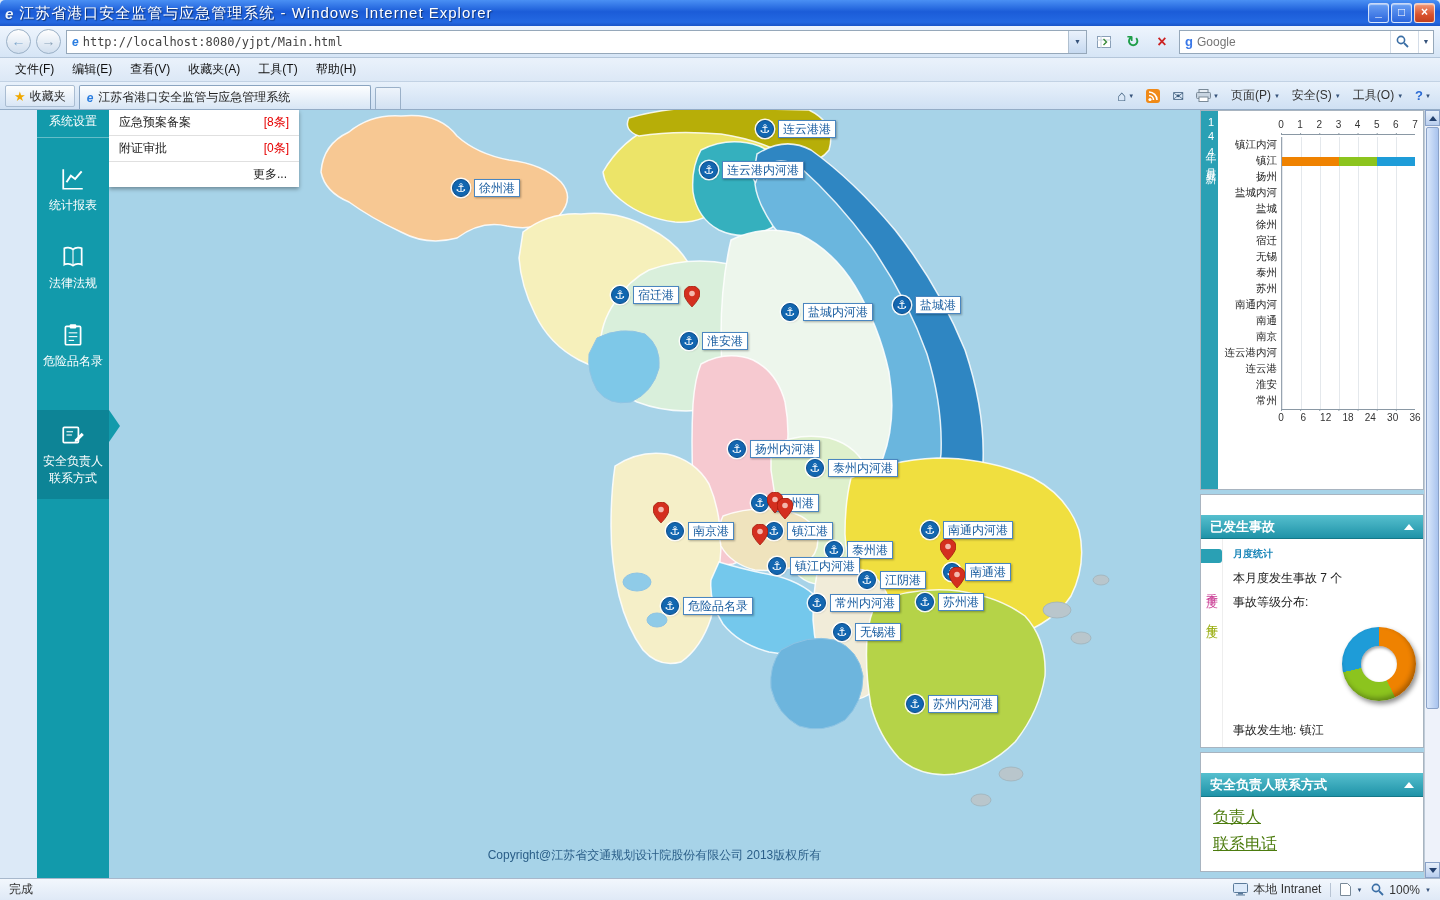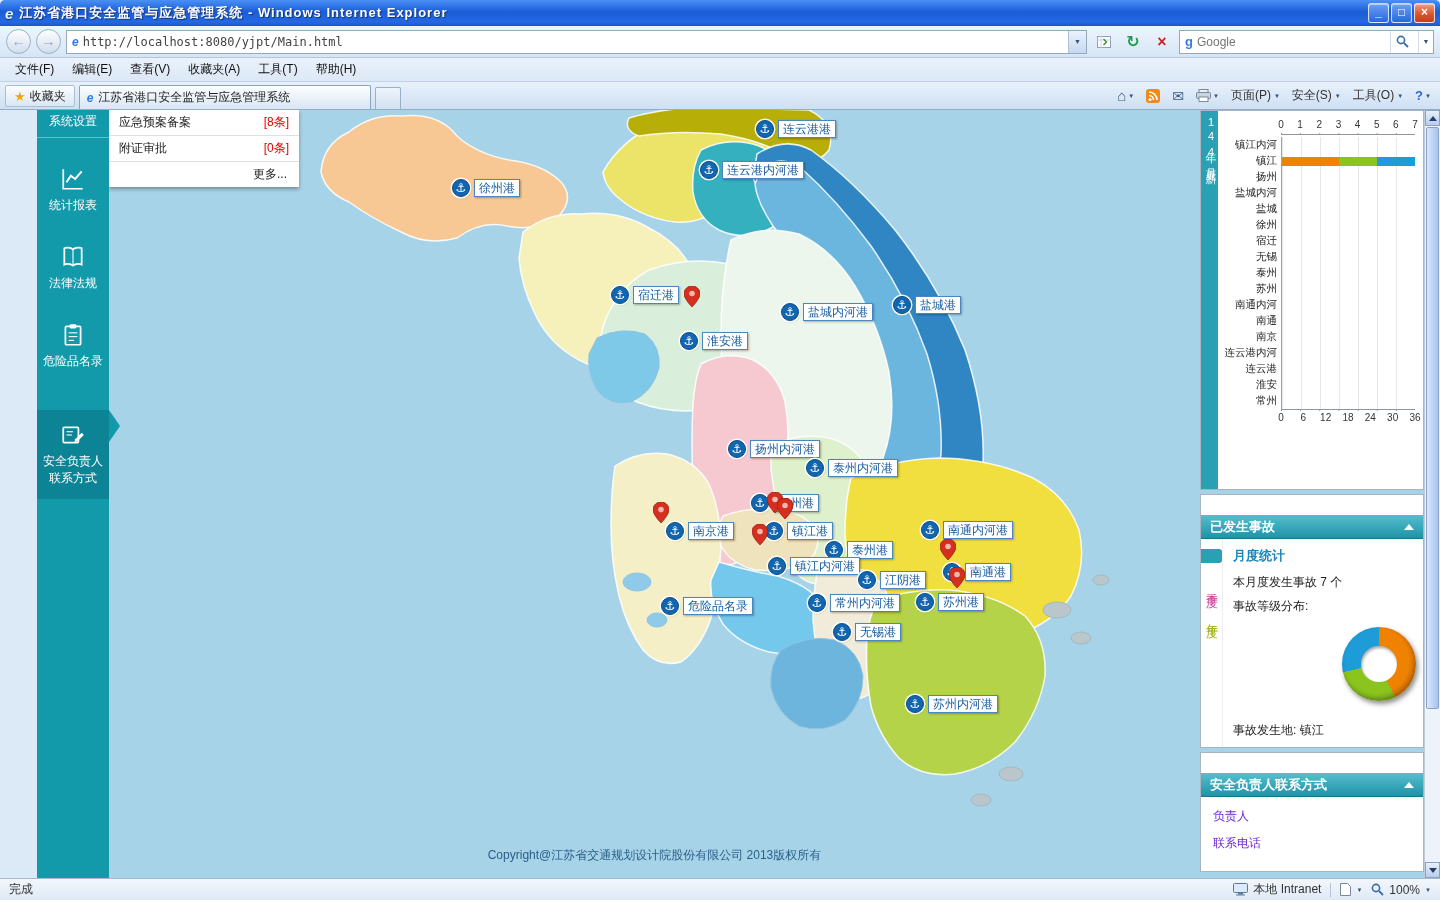--- a/index.html
+++ b/index.html
@@ -2,21 +2,21 @@
 <html><head>
 <meta charset="utf-8">
 <style>
 *{margin:0;padding:0;box-sizing:border-box;}
 html,body{width:1440px;height:900px;overflow:hidden;font-family:"Liberation Sans","DejaVu Sans",sans-serif;background:#000;}
 .window{width:1440px;height:900px;display:flex;flex-direction:column;background:#dce9f7;}
 
 
 .titlebar{height:26px;background:linear-gradient(#4a90f4,#1b5cd8 45%,#2469e2 85%,#1a55c8);display:flex;align-items:center;padding:0 5px;gap:6px;border-radius:5px 5px 0 0;}
 .ie-logo{color:#eaf4ff;font-weight:bold;font-style:italic;font-size:15px;line-height:15px;text-shadow:0 1px 1px #0a2f7a;}
-.titlebar .title{color:#fff;font-weight:bold;font-size:13px;text-shadow:1px 1px 1px rgba(0,0,0,.5);flex:1;white-space:nowrap;overflow:hidden;letter-spacing:1px;}
+.titlebar .title{color:#fff;font-weight:normal;font-size:15px;text-shadow:1px 1px 1px rgba(0,0,0,.5);flex:1;white-space:nowrap;overflow:hidden;letter-spacing:1px;}
 .winbtns{display:flex;gap:2px;}
 .winbtn{width:21px;height:20px;border-radius:3px;border:1px solid rgba(255,255,255,.75);color:#fff;font-size:12px;line-height:17px;text-align:center;font-weight:bold;background:linear-gradient(#6aa0f4,#2b66dd);box-shadow:inset 0 1px 1px rgba(255,255,255,.5);}
 .winbtn.close{background:linear-gradient(#f49a78,#d9512c 60%,#c2401e);}
 
 
 .addressbar{height:32px;background:linear-gradient(#eef5fd,#d6e5f6);display:flex;align-items:center;padding:0 6px;gap:5px;border-bottom:1px solid #b4c6da;}
 .navbtn{width:25px;height:25px;border-radius:50%;border:1px solid #9ab0c6;background:linear-gradient(#fefefe,#d0deee);color:#8aa2b8;font-size:14px;text-align:center;line-height:22px;flex:0 0 auto;}
 .navbtn.back{color:#7fa8cc;}
 .addr-field{flex:1;height:24px;background:#fff;border:1px solid #96a8ba;display:flex;align-items:center;padding-left:5px;gap:4px;min-width:0;}
 .e-mini{color:#2a7de0;font-weight:bold;font-style:italic;font-size:12px;}
@@ -93,28 +93,28 @@
 .accident,.contact{background:#fff;border:1px solid #a8b4c0;}
 .phead{height:24px;background:linear-gradient(#56bfce,#1f93a8);color:#fff;font-weight:bold;font-size:13px;display:flex;align-items:center;padding:0 9px;border-bottom:1px solid #157888;margin-top:20px;}
 .chev{margin-left:auto;width:0;height:0;border-left:5px solid transparent;border-right:5px solid transparent;border-bottom:6px solid #fff;}
 .acc-body{height:208px;display:flex;font-size:12px;color:#222;}
 .vtabs{width:22px;padding-top:10px;display:flex;flex-direction:column;gap:16px;align-items:stretch;border-right:1px solid #eee;flex:0 0 auto;}
 .vtab{writing-mode:vertical-rl;text-orientation:upright;font-size:12px;padding:5px 3px;letter-spacing:2px;align-self:center;}
 .vtab.active{background:#2aa0b4;color:#fff;border-radius:0 3px 3px 0;align-self:stretch;text-align:center;}
 .vtab.q{color:#cc4398;}
 .vtab.y{color:#9aae10;}
 .acc-content{flex:1;padding:8px 8px 6px 10px;position:relative;min-width:0;}
-.acc-sub{color:#1b86b8;font-weight:bold;font-size:13px;margin-bottom:9px;}
+.acc-sub{color:#1b86b8;font-weight:bold;font-size:10px;margin-bottom:9px;}
 .acc-line{margin-bottom:7px;}
 .lrow{display:flex;align-items:center;gap:7px;height:23px;}
 .lsw{width:12px;height:12px;border:1px solid #999;flex:0 0 auto;}
 .donut{position:absolute;right:7px;top:88px;width:74px;height:74px;border-radius:50%;box-shadow:2px 3px 5px rgba(0,0,0,.45),inset -2px -3px 5px rgba(0,0,0,.3);}
 .donut::after{content:"";position:absolute;inset:19px;background:#fff;border-radius:50%;box-shadow:inset 1px 2px 3px rgba(0,0,0,.35);}
 .acc-loc{position:absolute;bottom:8px;left:10px;}
-.contact-body{height:74px;padding:6px 12px;font-size:12px;color:#6d28d9;}
+.contact-body{height:74px;padding:6px 12px;font-size:16px;color:#4d7c0f;text-decoration:underline;}
 .contact-body .cfield{height:27px;line-height:27px;}
 
 
 .vscroll{width:16px;background:#eef2fa;border-left:1px solid #c0ccd8;display:flex;flex-direction:column;flex:0 0 auto;}
 .sbtn{height:16px;background:linear-gradient(#e8f0fb,#b8cdee);border:1px solid #8aa2c8;display:flex;align-items:center;justify-content:center;}
 .tri-up{width:0;height:0;border-left:4px solid transparent;border-right:4px solid transparent;border-bottom:5px solid #24406e;}
 .tri-dn{width:0;height:0;border-left:4px solid transparent;border-right:4px solid transparent;border-top:5px solid #24406e;}
 .sthumb{height:582px;margin:1px;background:linear-gradient(90deg,#dae7fa,#a8c3ee);border:1px solid #8aa2c8;border-radius:2px;}
 .strack{flex:1;}
 

